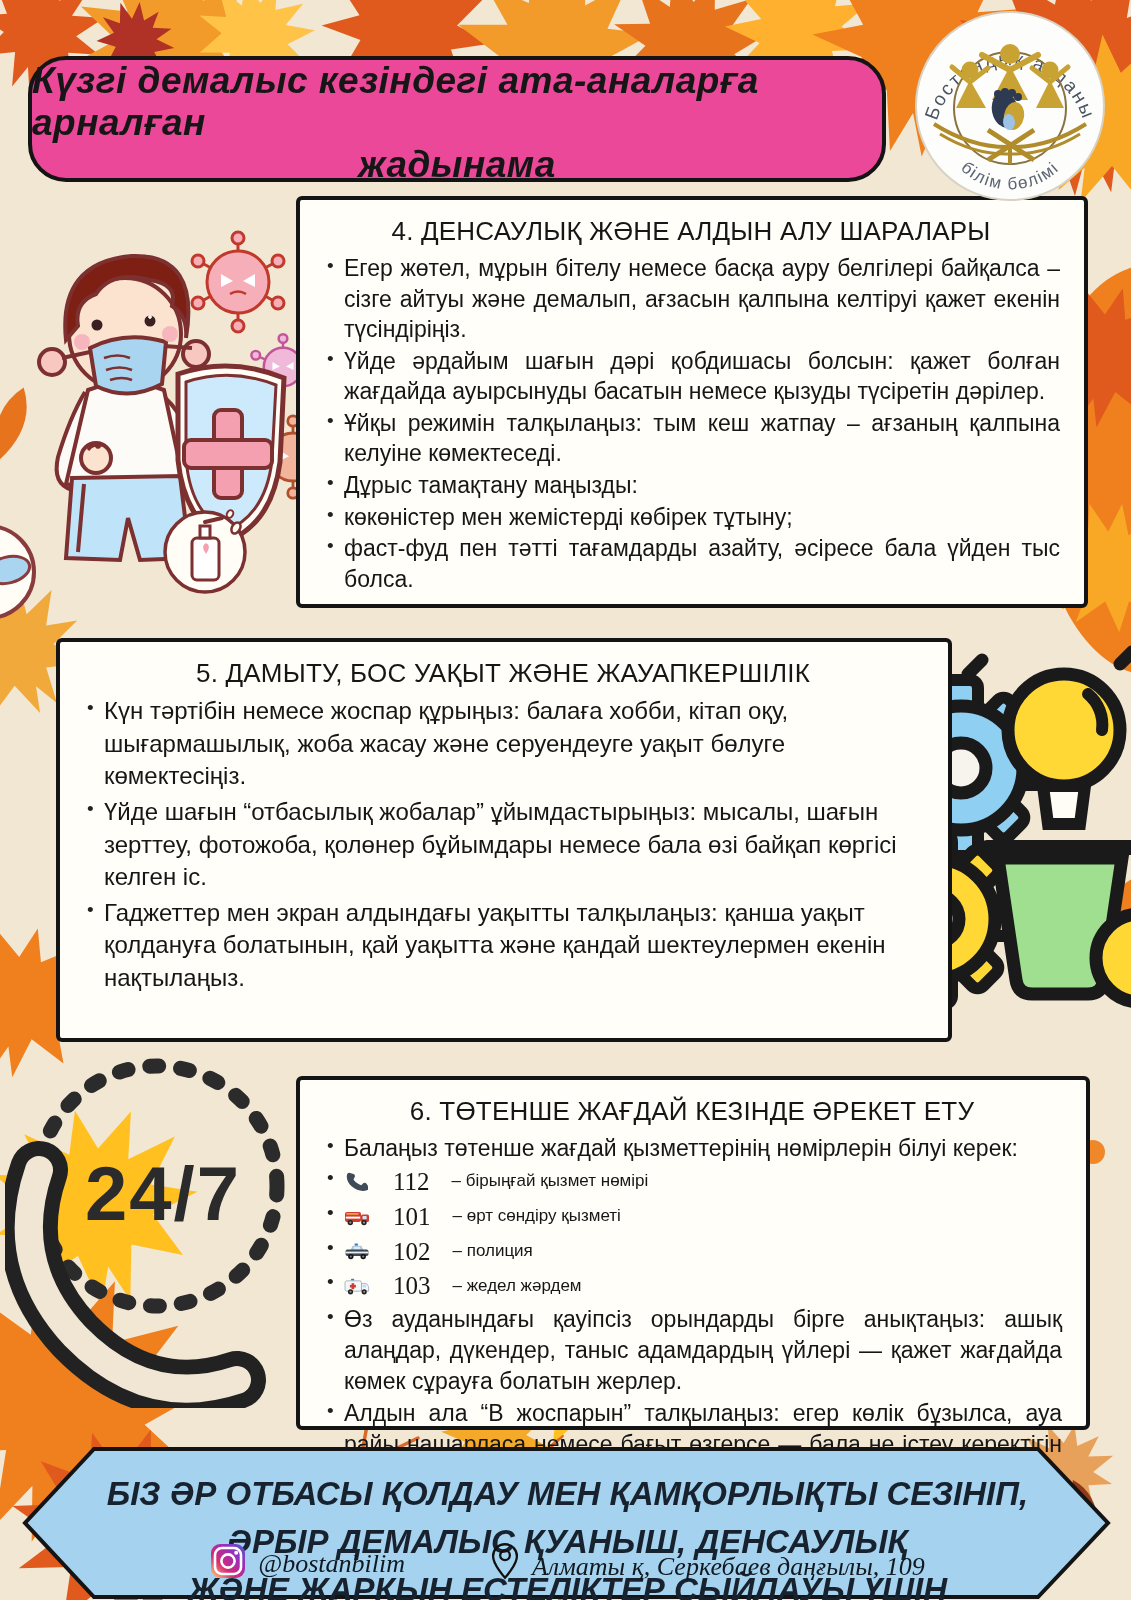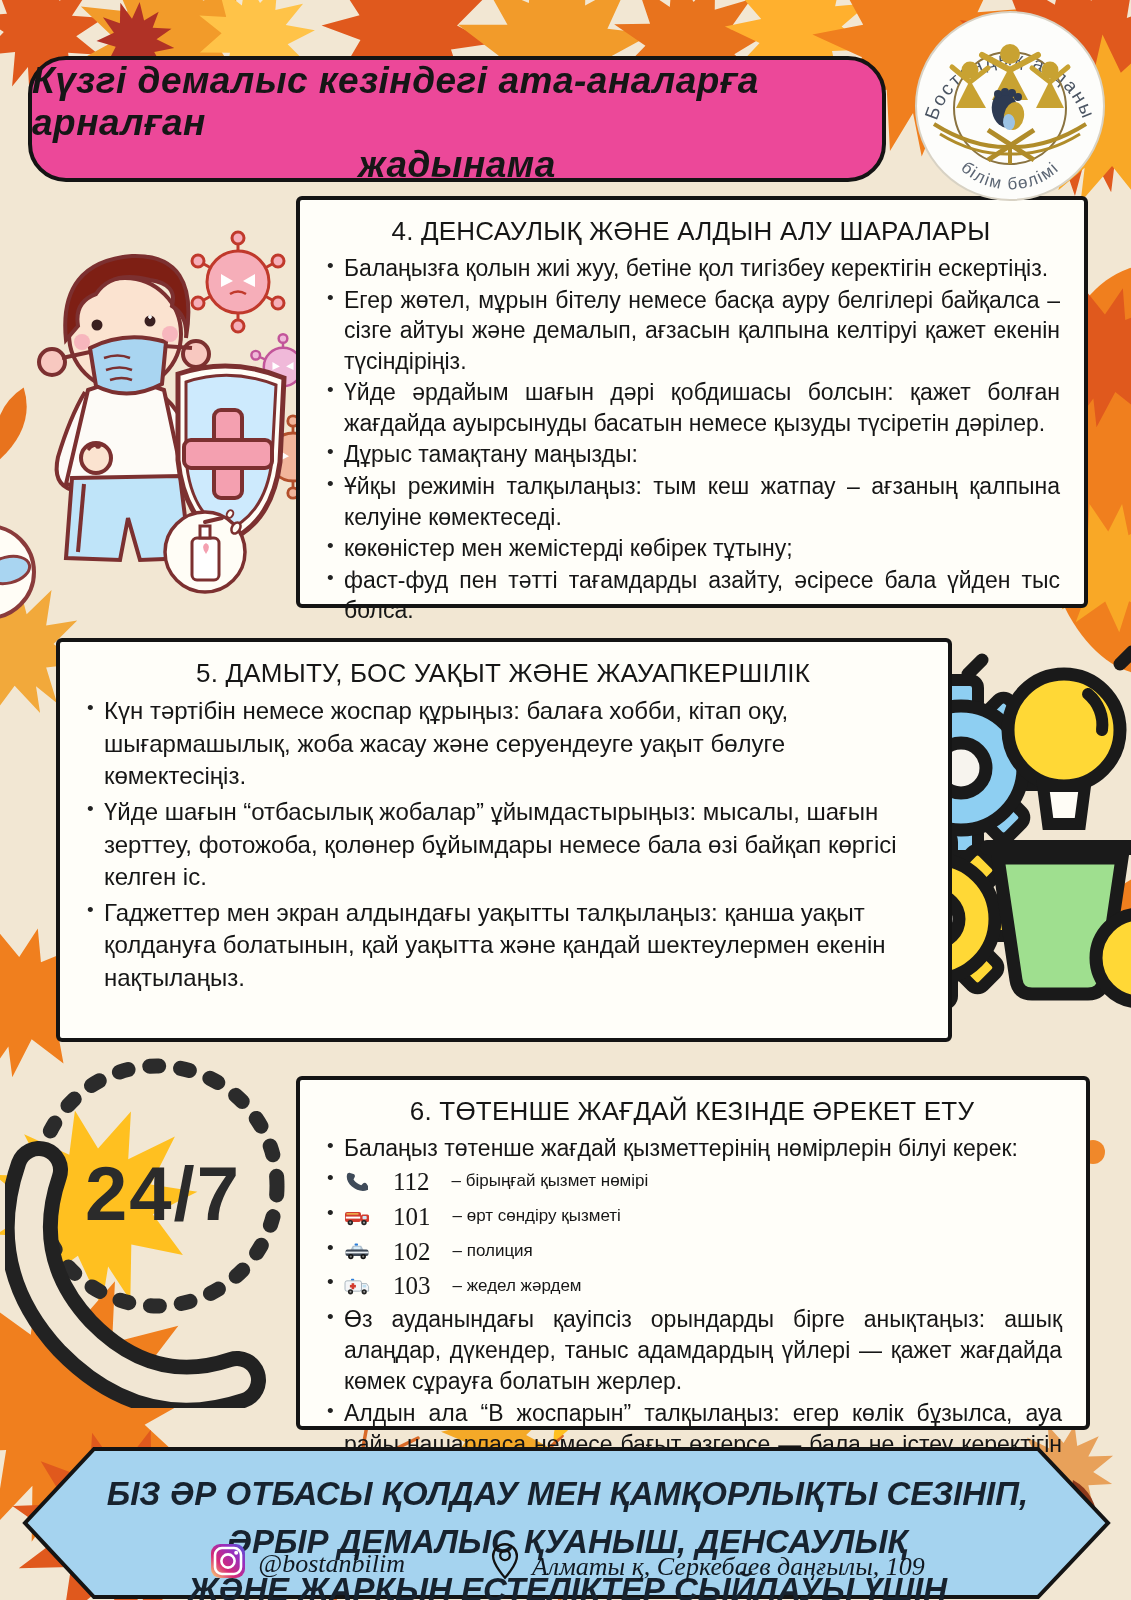--- a/index.html
+++ b/index.html
@@ -325,25 +325,24 @@
         <path d="M28 126 Q62 147 98 146 Q134 147 168 126" stroke-width="3"></path>
         <path d="M76 122 L122 152 M122 122 L76 152" stroke-width="5"></path>
         <path d="M98 138 L98 156" stroke-width="4"></path>
       </g>
     </svg>
   </div>
 
   <div class="card card4">
     <h2>4. ДЕНСАУЛЫҚ ЖӘНЕ АЛДЫН АЛУ ШАРАЛАРЫ</h2>
     <ul>
-      <li>Балаңызға қолын жиі жуу, бетіне қол тигізбеу керектігін ескертіңіз.</li>
       <li>Егер жөтел, мұрын бітелу немесе басқа ауру белгілері байқалса – сізге айтуы және демалып, ағзасын қалпына келтіруі қажет екенін түсіндіріңіз.</li>
       <li>Үйде әрдайым шағын дәрі қобдишасы болсын: қажет болған жағдайда ауырсынуды басатын немесе қызуды түсіретін дәрілер.</li>
+      <li>Ұйқы режимін талқылаңыз: тым кеш жатпау – ағзаның қалпына келуіне көмектеседі.</li>
       <li>Дұрыс тамақтану маңызды:</li>
-      <li>Ұйқы режимін талқылаңыз: тым кеш жатпау – ағзаның қалпына келуіне көмектеседі.</li>
       <li>көкөністер мен жемістерді көбірек тұтыну;</li>
       <li>фаст-фуд пен тәтті тағамдарды азайту, әсіресе бала үйден тыс болса.</li>
     </ul>
   </div>
 
   <div class="card card5">
     <h2>5. ДАМЫТУ, БОС УАҚЫТ ЖӘНЕ ЖАУАПКЕРШІЛІК</h2>
     <ul>
       <li>Күн тәртібін немесе жоспар құрыңыз: балаға хобби, кітап оқу, шығармашылық, жоба жасау және серуендеуге уақыт бөлуге көмектесіңіз.</li>
       <li>Үйде шағын “отбасылық жобалар” ұйымдастырыңыз: мысалы, шағын зерттеу, фотожоба, қолөнер бұйымдары немесе бала өзі байқап көргісі келген іс.</li>

